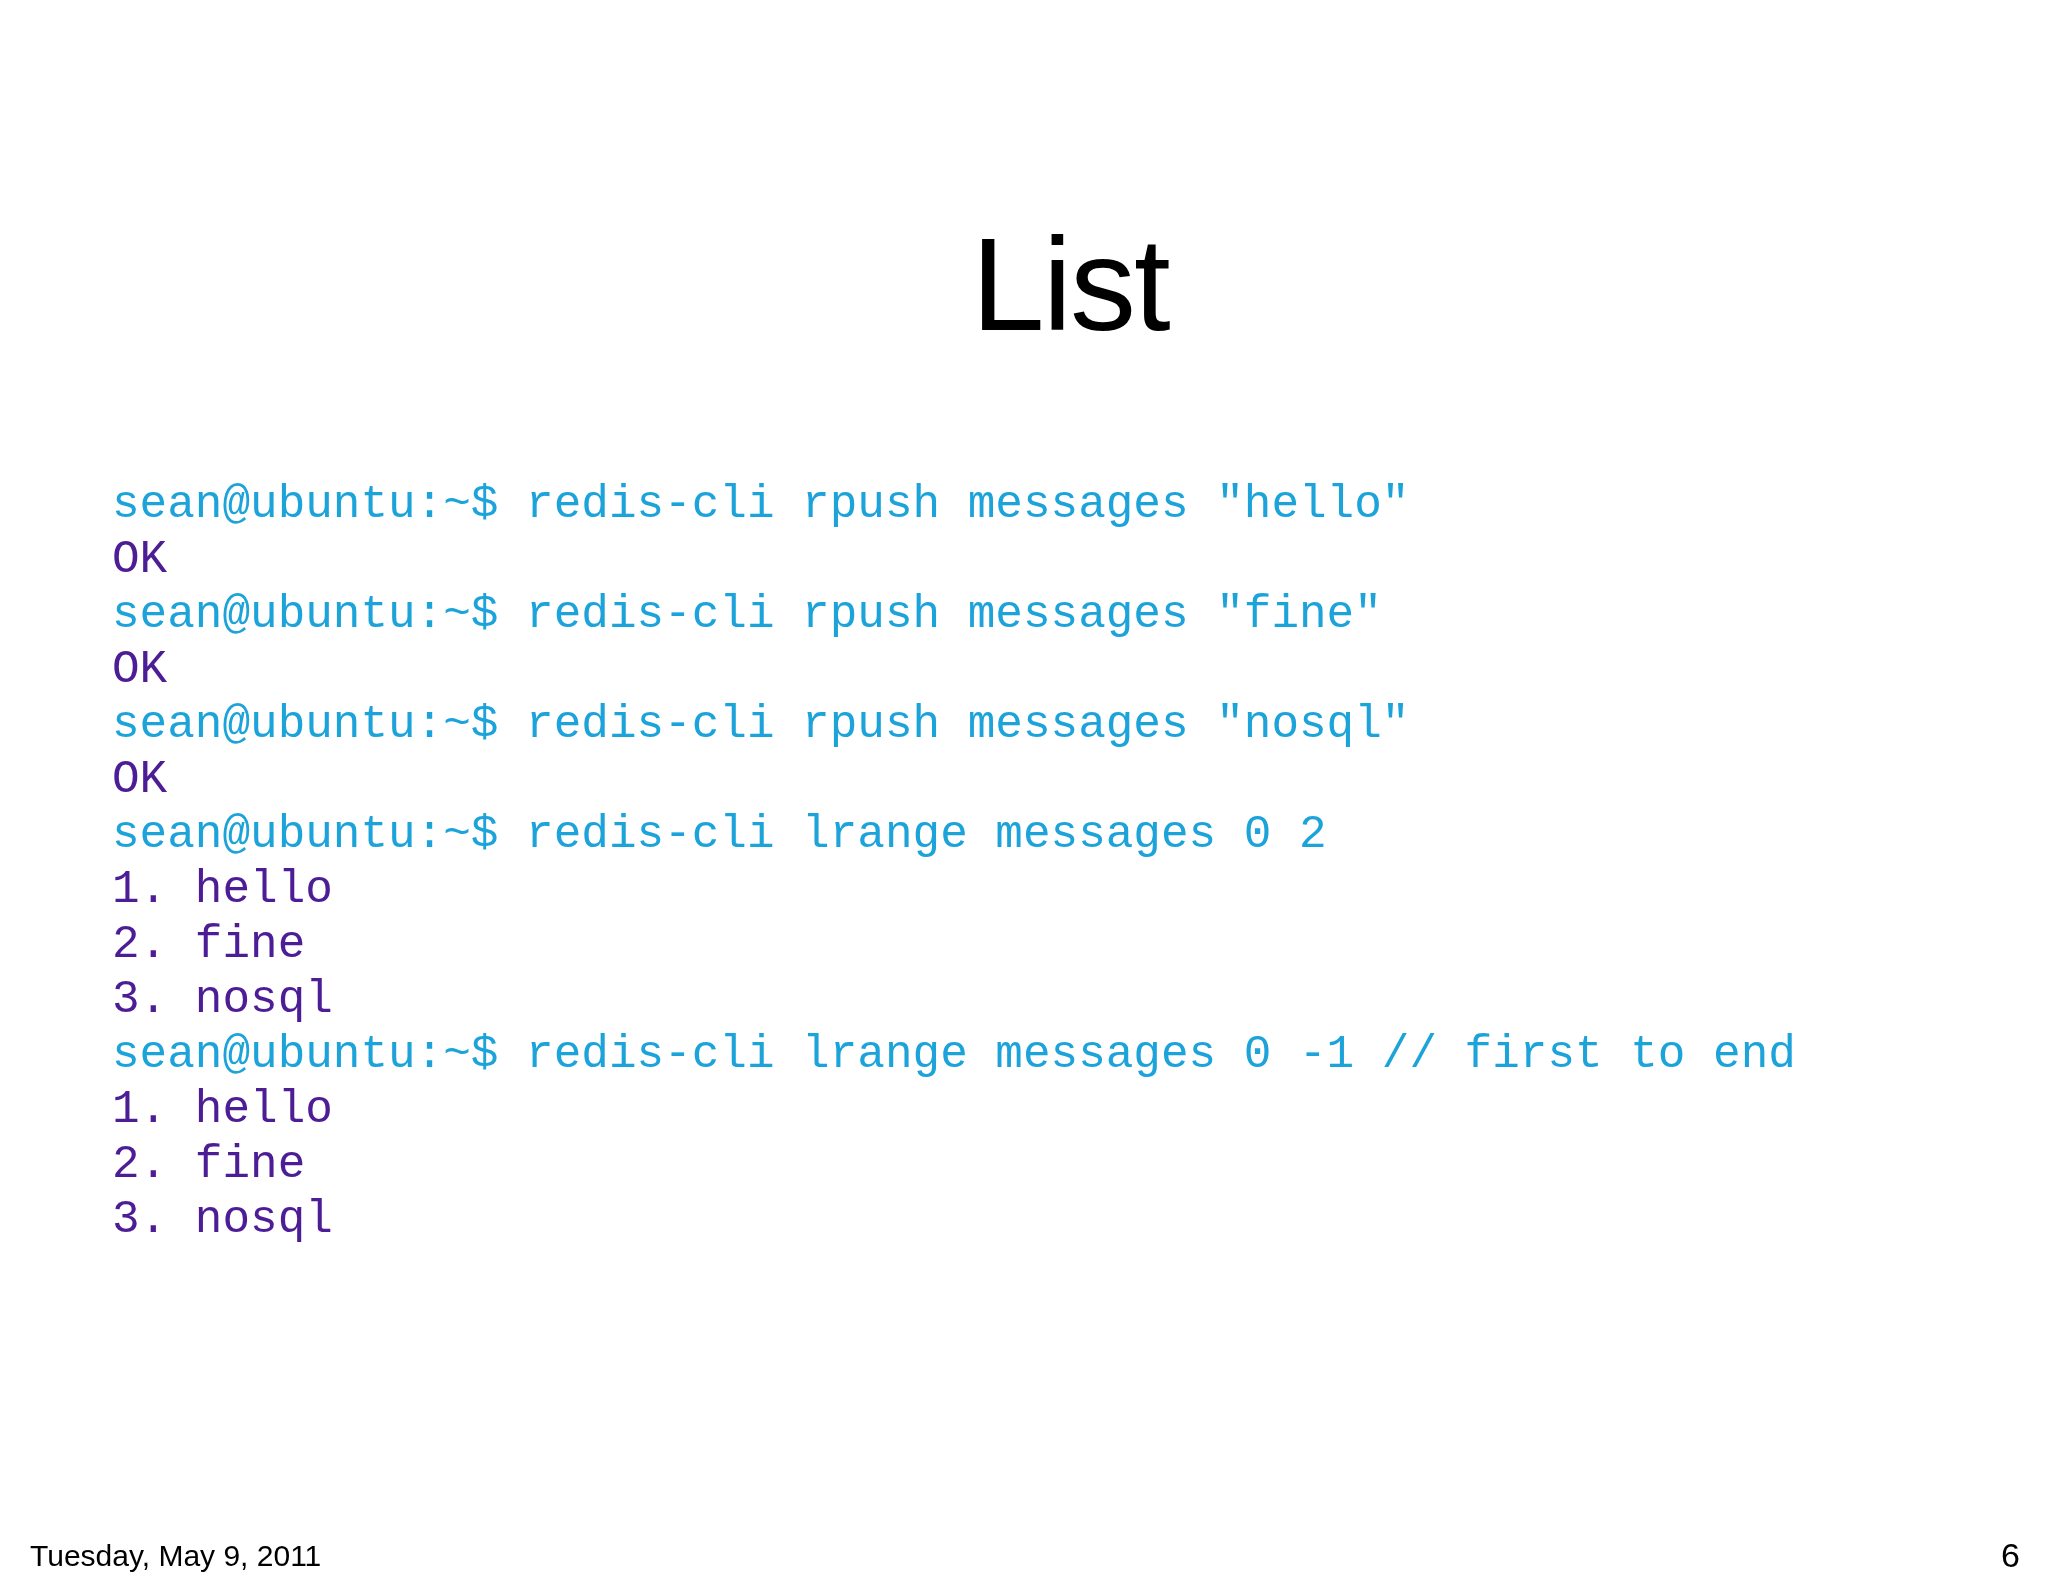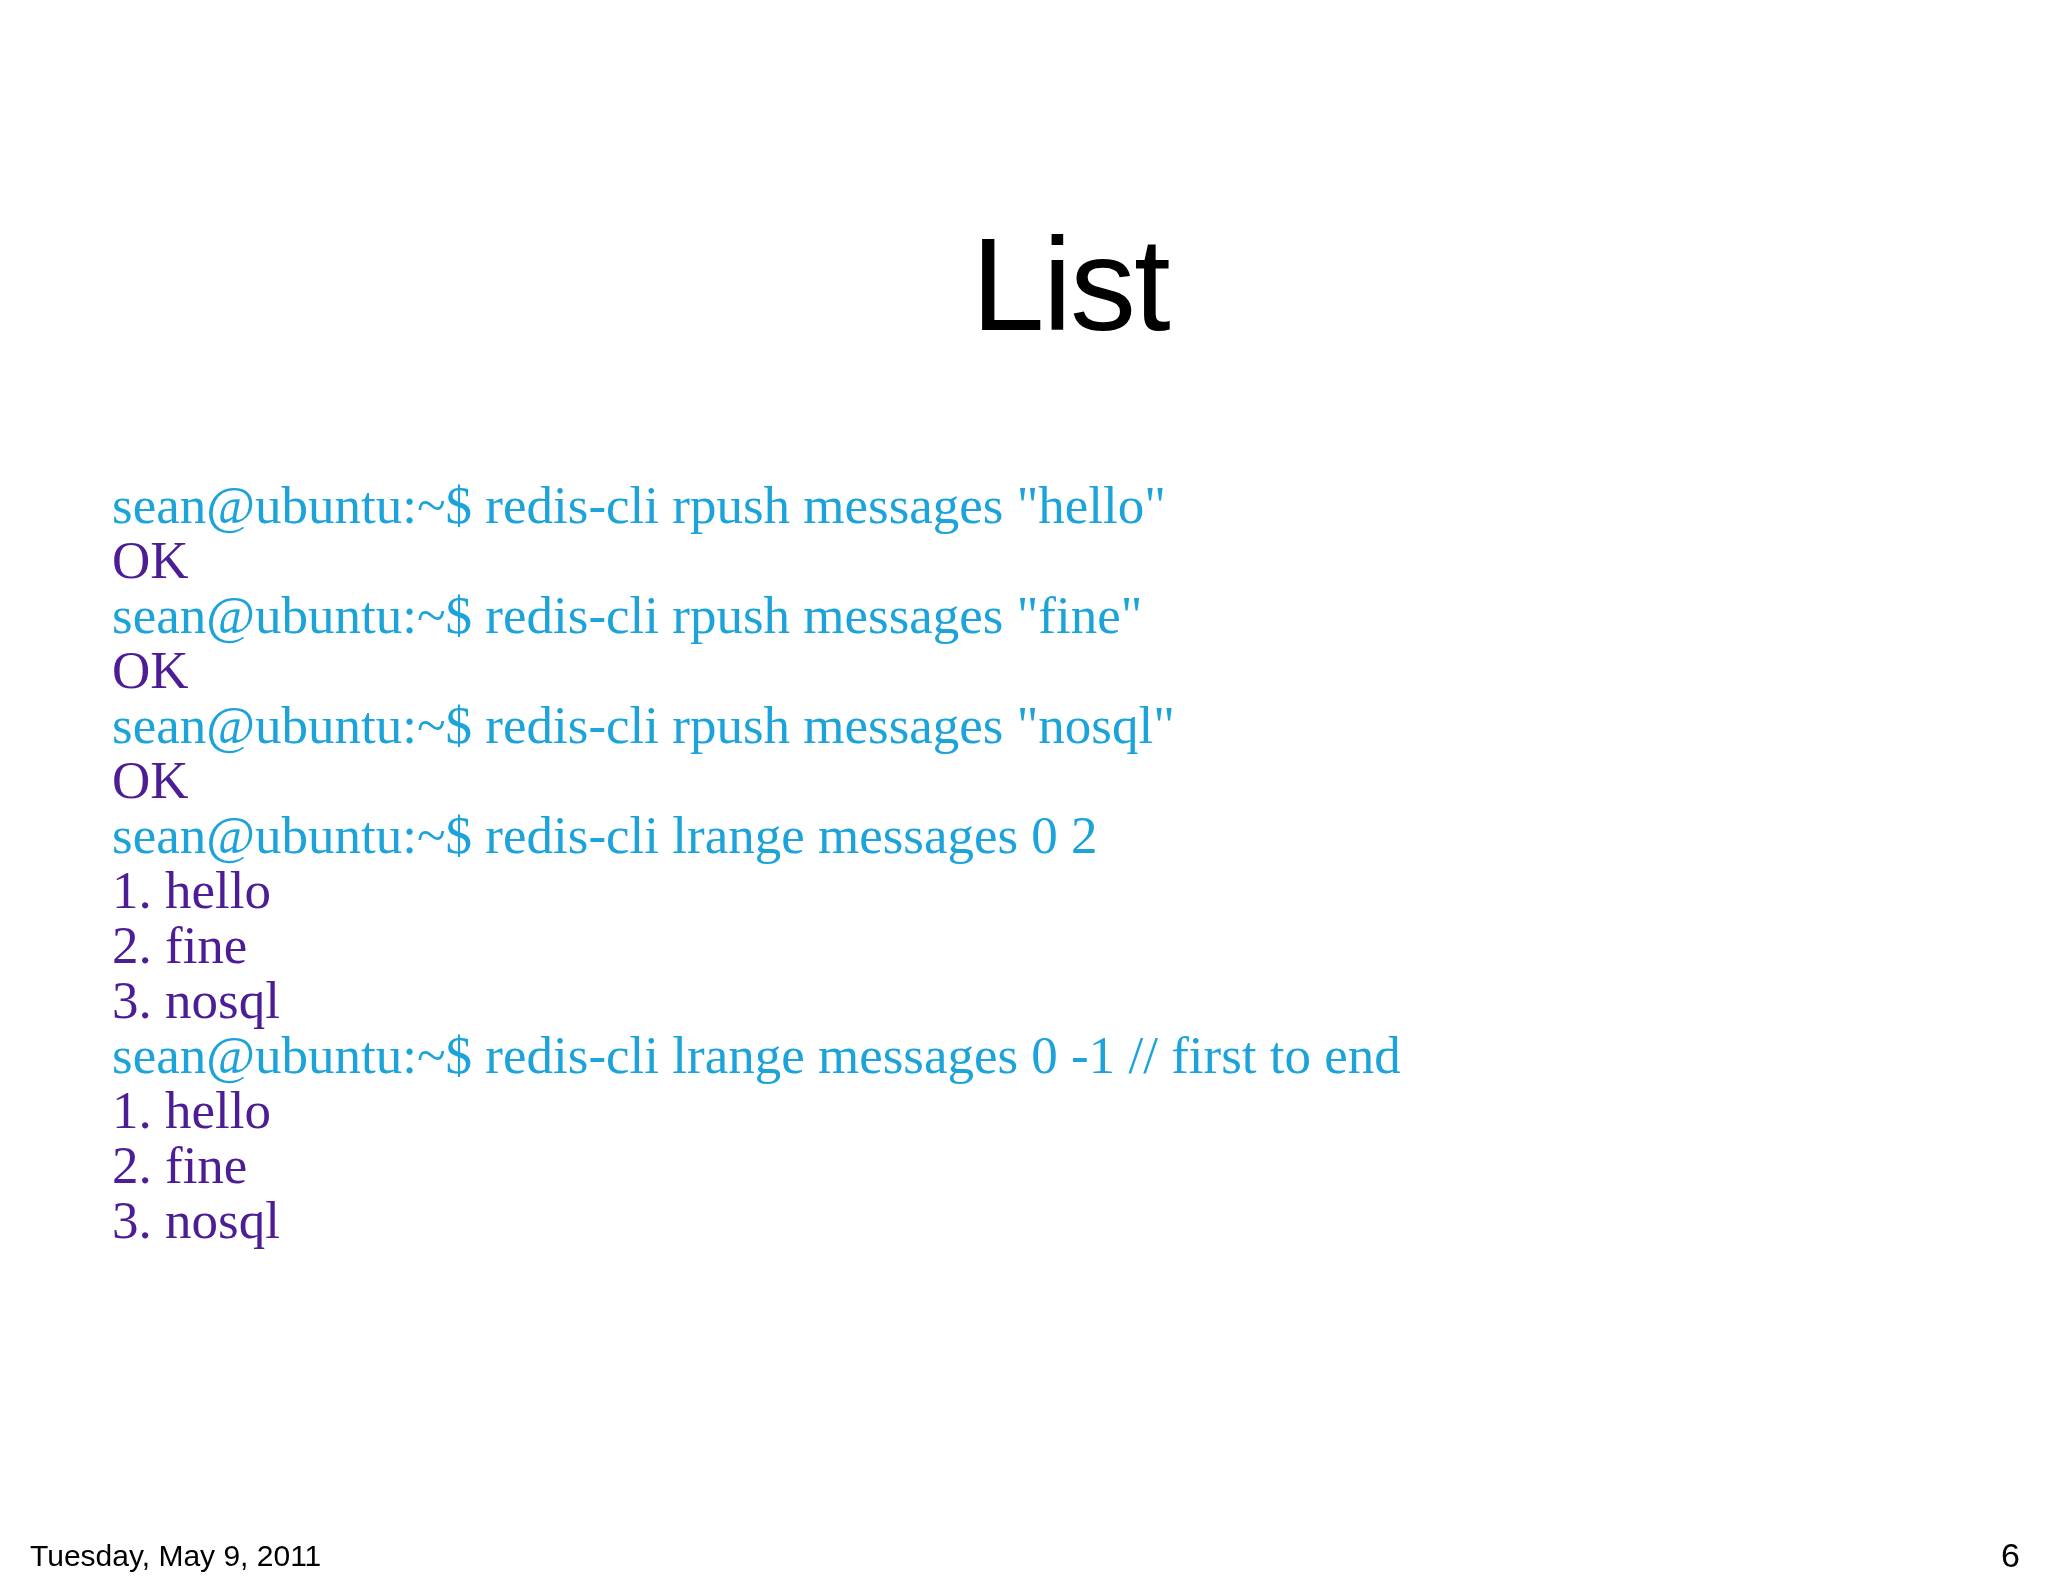--- a/index.html
+++ b/index.html
@@ -39,22 +39,22 @@
     white-space: nowrap;
     margin-left: 46px;
   }
 
   
   .terminal-block {
     position: absolute;
     top: 478px;
     left: 112px;
     width: 1850px;
-    font-family: Liberation Serif, serif;
-    font-size: 53px;
+    font-family: Liberation Mono, monospace;
+    font-size: 46px;
     line-height: 55px;
     letter-spacing: 0px;
     white-space: pre;
   }
   .term-line {
     display: block;
     white-space: pre;
     height: 55px;
   }
   .term-line.cmd  { color: #1CA3DA; }

